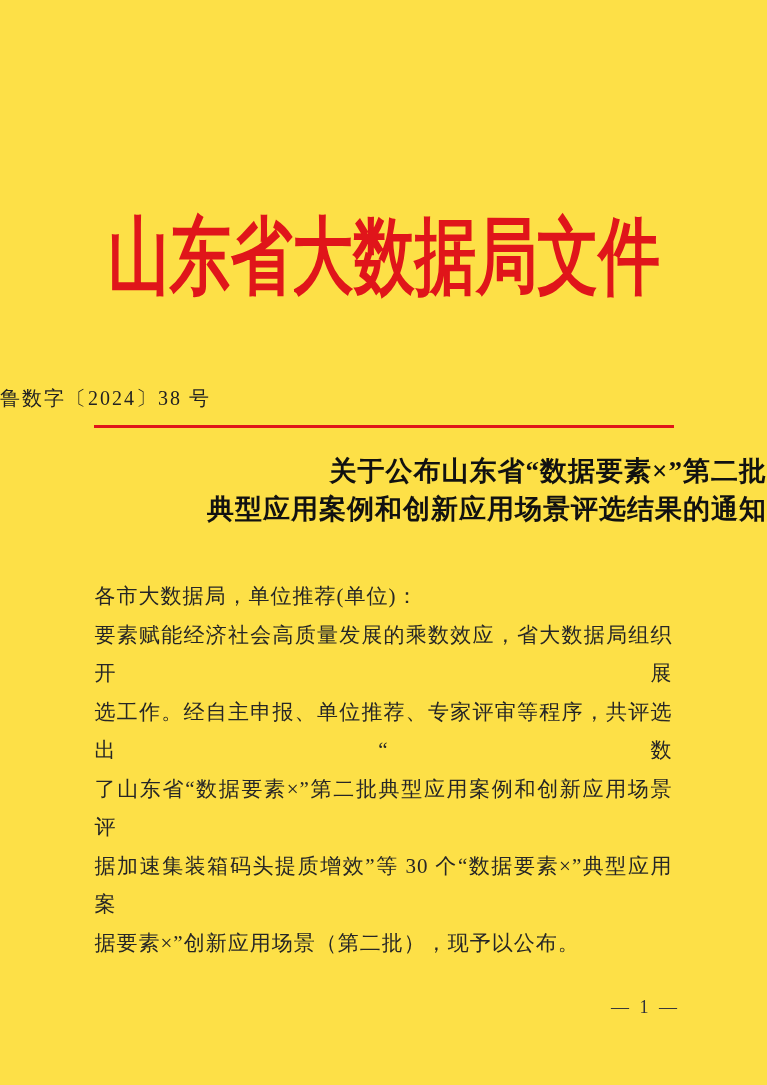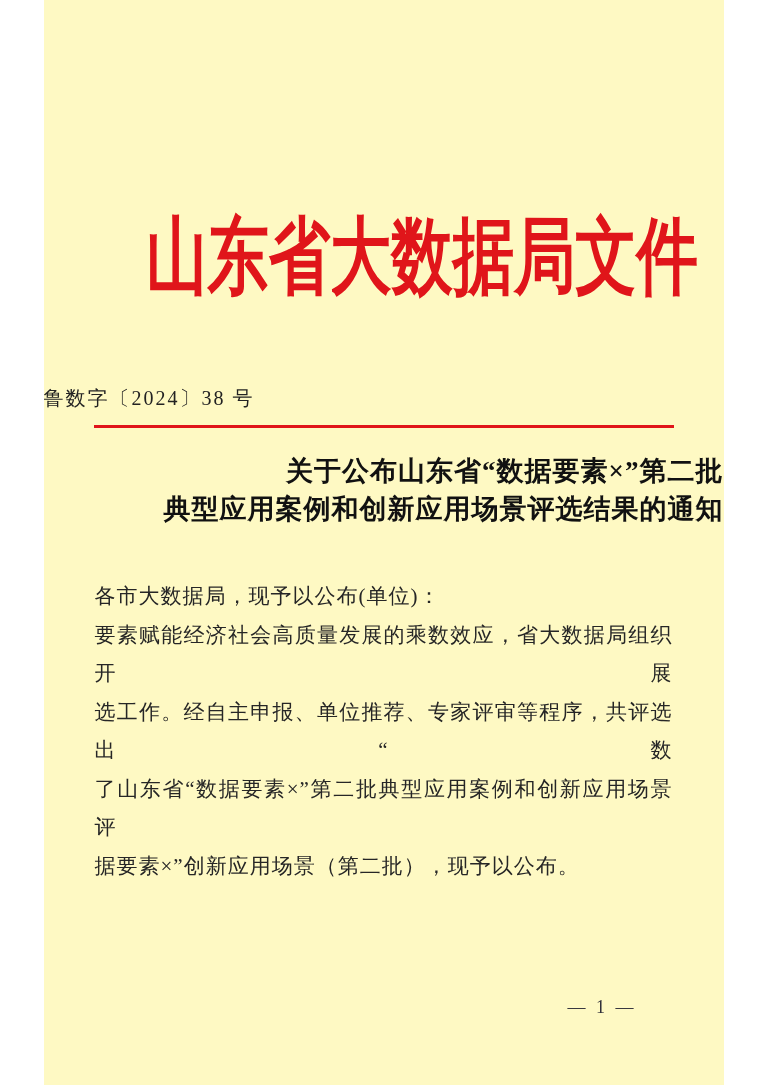--- a/index.html
+++ b/index.html
@@ -1,22 +1,22 @@
 <!DOCTYPE html>
 <html style="--accent-red: #e0151a;"><head>
 <meta charset="utf-8">
 <style>
   * { margin: 0; padding: 0; box-sizing: border-box; }
   html, body { background: #ffffff; }
   .page {
     position: relative;
-    width: 680px;
+    width: 767px;
     height: 1085px;
     margin: 0 auto;
-    background: #fef9c3;
+    background: #fde047;
     overflow: hidden;
     font-family: "Liberation Serif", "DejaVu Serif", serif;
     color: #1f1f1f;
   }
   .banner {
     padding-top: 208px;
     text-align: center;
   }
   .banner-text {
     display: inline-block;
@@ -89,22 +89,23 @@
   <div class="doc-number">鲁数字〔2024〕38 号</div>
 
   <div class="red-rule"></div>
 
   <div class="doc-title">
     <div class="doc-title-line">关于公布山东省“数据要素×”第二批</div>
     <div class="doc-title-line">典型应用案例和创新应用场景评选结果的通知</div>
   </div>
 
   <div class="body-text">
-    <div class="line">各市大数据局，现予以公布(单位)：</div>
+    <div class="line">各市大数据局，单位推荐(单位)：</div>
     <div class="line just">要素赋能经济社会高质量发展的乘数效应，省大数据局组织开展</div>
     <div class="line just">选工作。经自主申报、单位推荐、专家评审等程序，共评选出“数</div>
     <div class="line just">了山东省“数据要素×”第二批典型应用案例和创新应用场景评</div>
+    <div class="line just">据加速集装箱码头提质增效”等 30 个“数据要素×”典型应用案</div>
     <div class="line">据要素×”创新应用场景（第二批），现予以公布。</div>
   </div>
 
   <div class="page-number">— 1 —</div>
 
 </div>
 
 </body></html>

